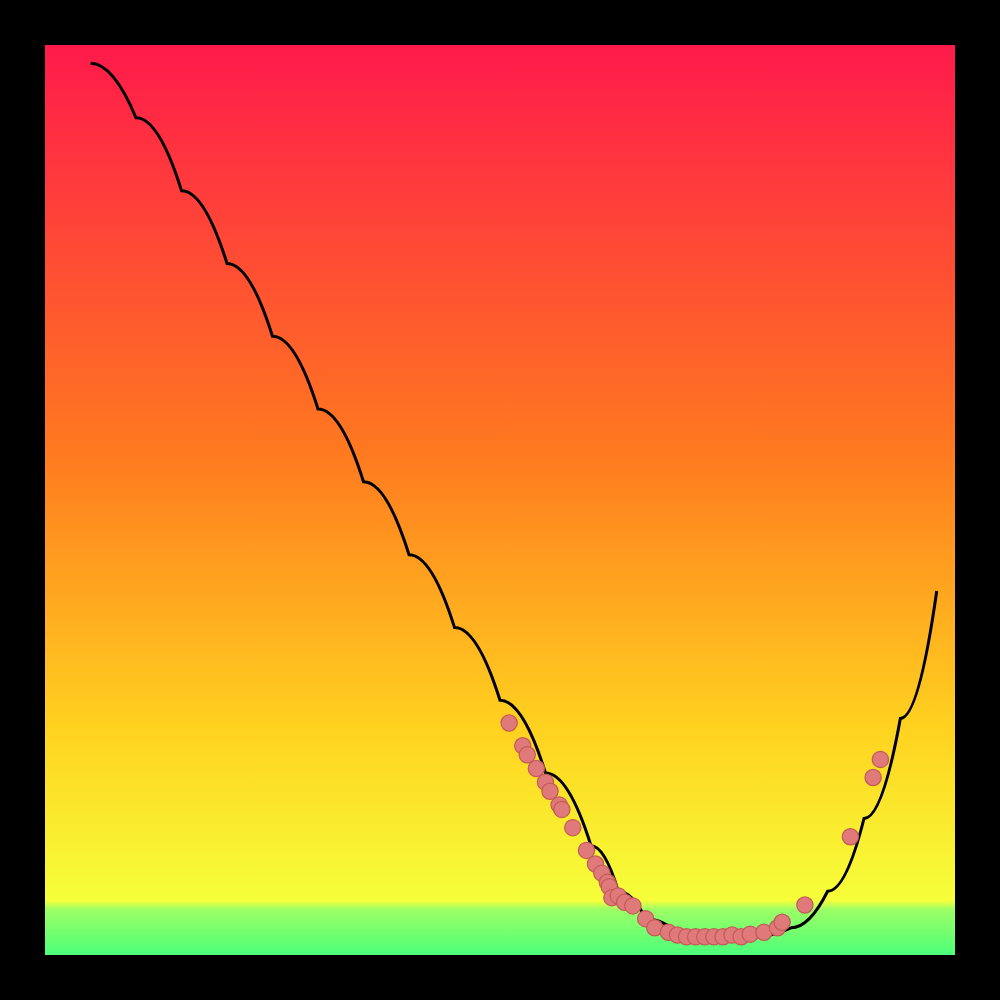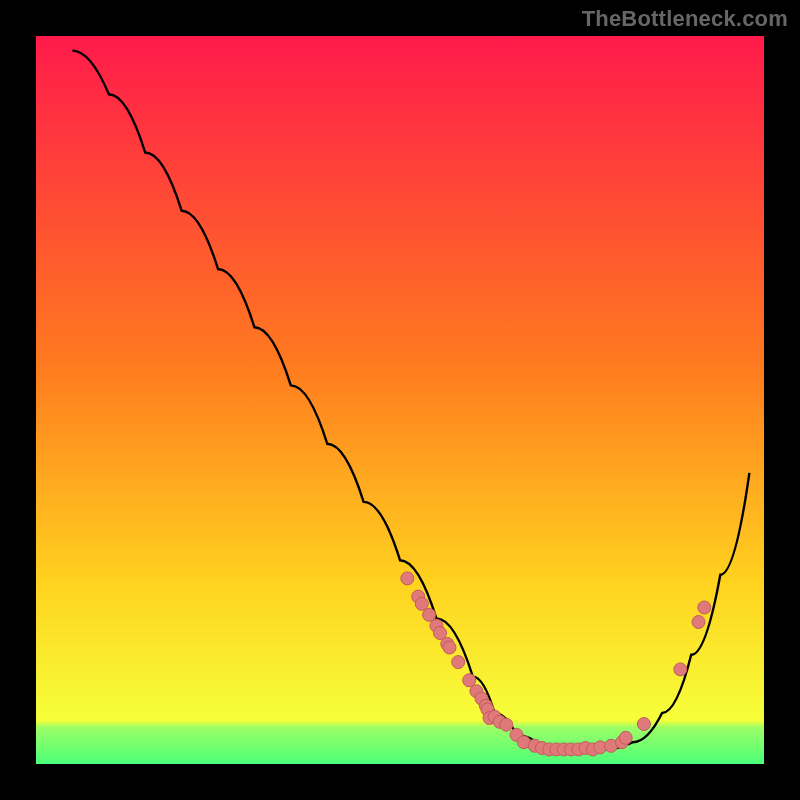--- a/index.html
+++ b/index.html
@@ -41,21 +41,20 @@
     width: 728px;
     height: 728px;
     display: block;
   }
 </style>
 </head>
 <body>
 
 <div class="stage">
 
-  <div class="watermark">TheBottleneck.com</div>
 
   <div class="plot-frame">
     <svg class="plot-svg" viewBox="0 0 728 728" preserveAspectRatio="none">
       <defs>
         <linearGradient id="heat" x1="0" y1="0" x2="0" y2="1">
           <stop id="g-top" offset="0%" stop-color="#ff1a4b"></stop>
           <stop id="g-midA" offset="45%" stop-color="#ff7a1f"></stop>
           <stop id="g-midB" offset="75%" stop-color="#ffd21f"></stop>
           <stop id="g-low" offset="94%" stop-color="#f6ff3a"></stop>
           <stop id="g-greenT" offset="95%" stop-color="#9cff66"></stop>

